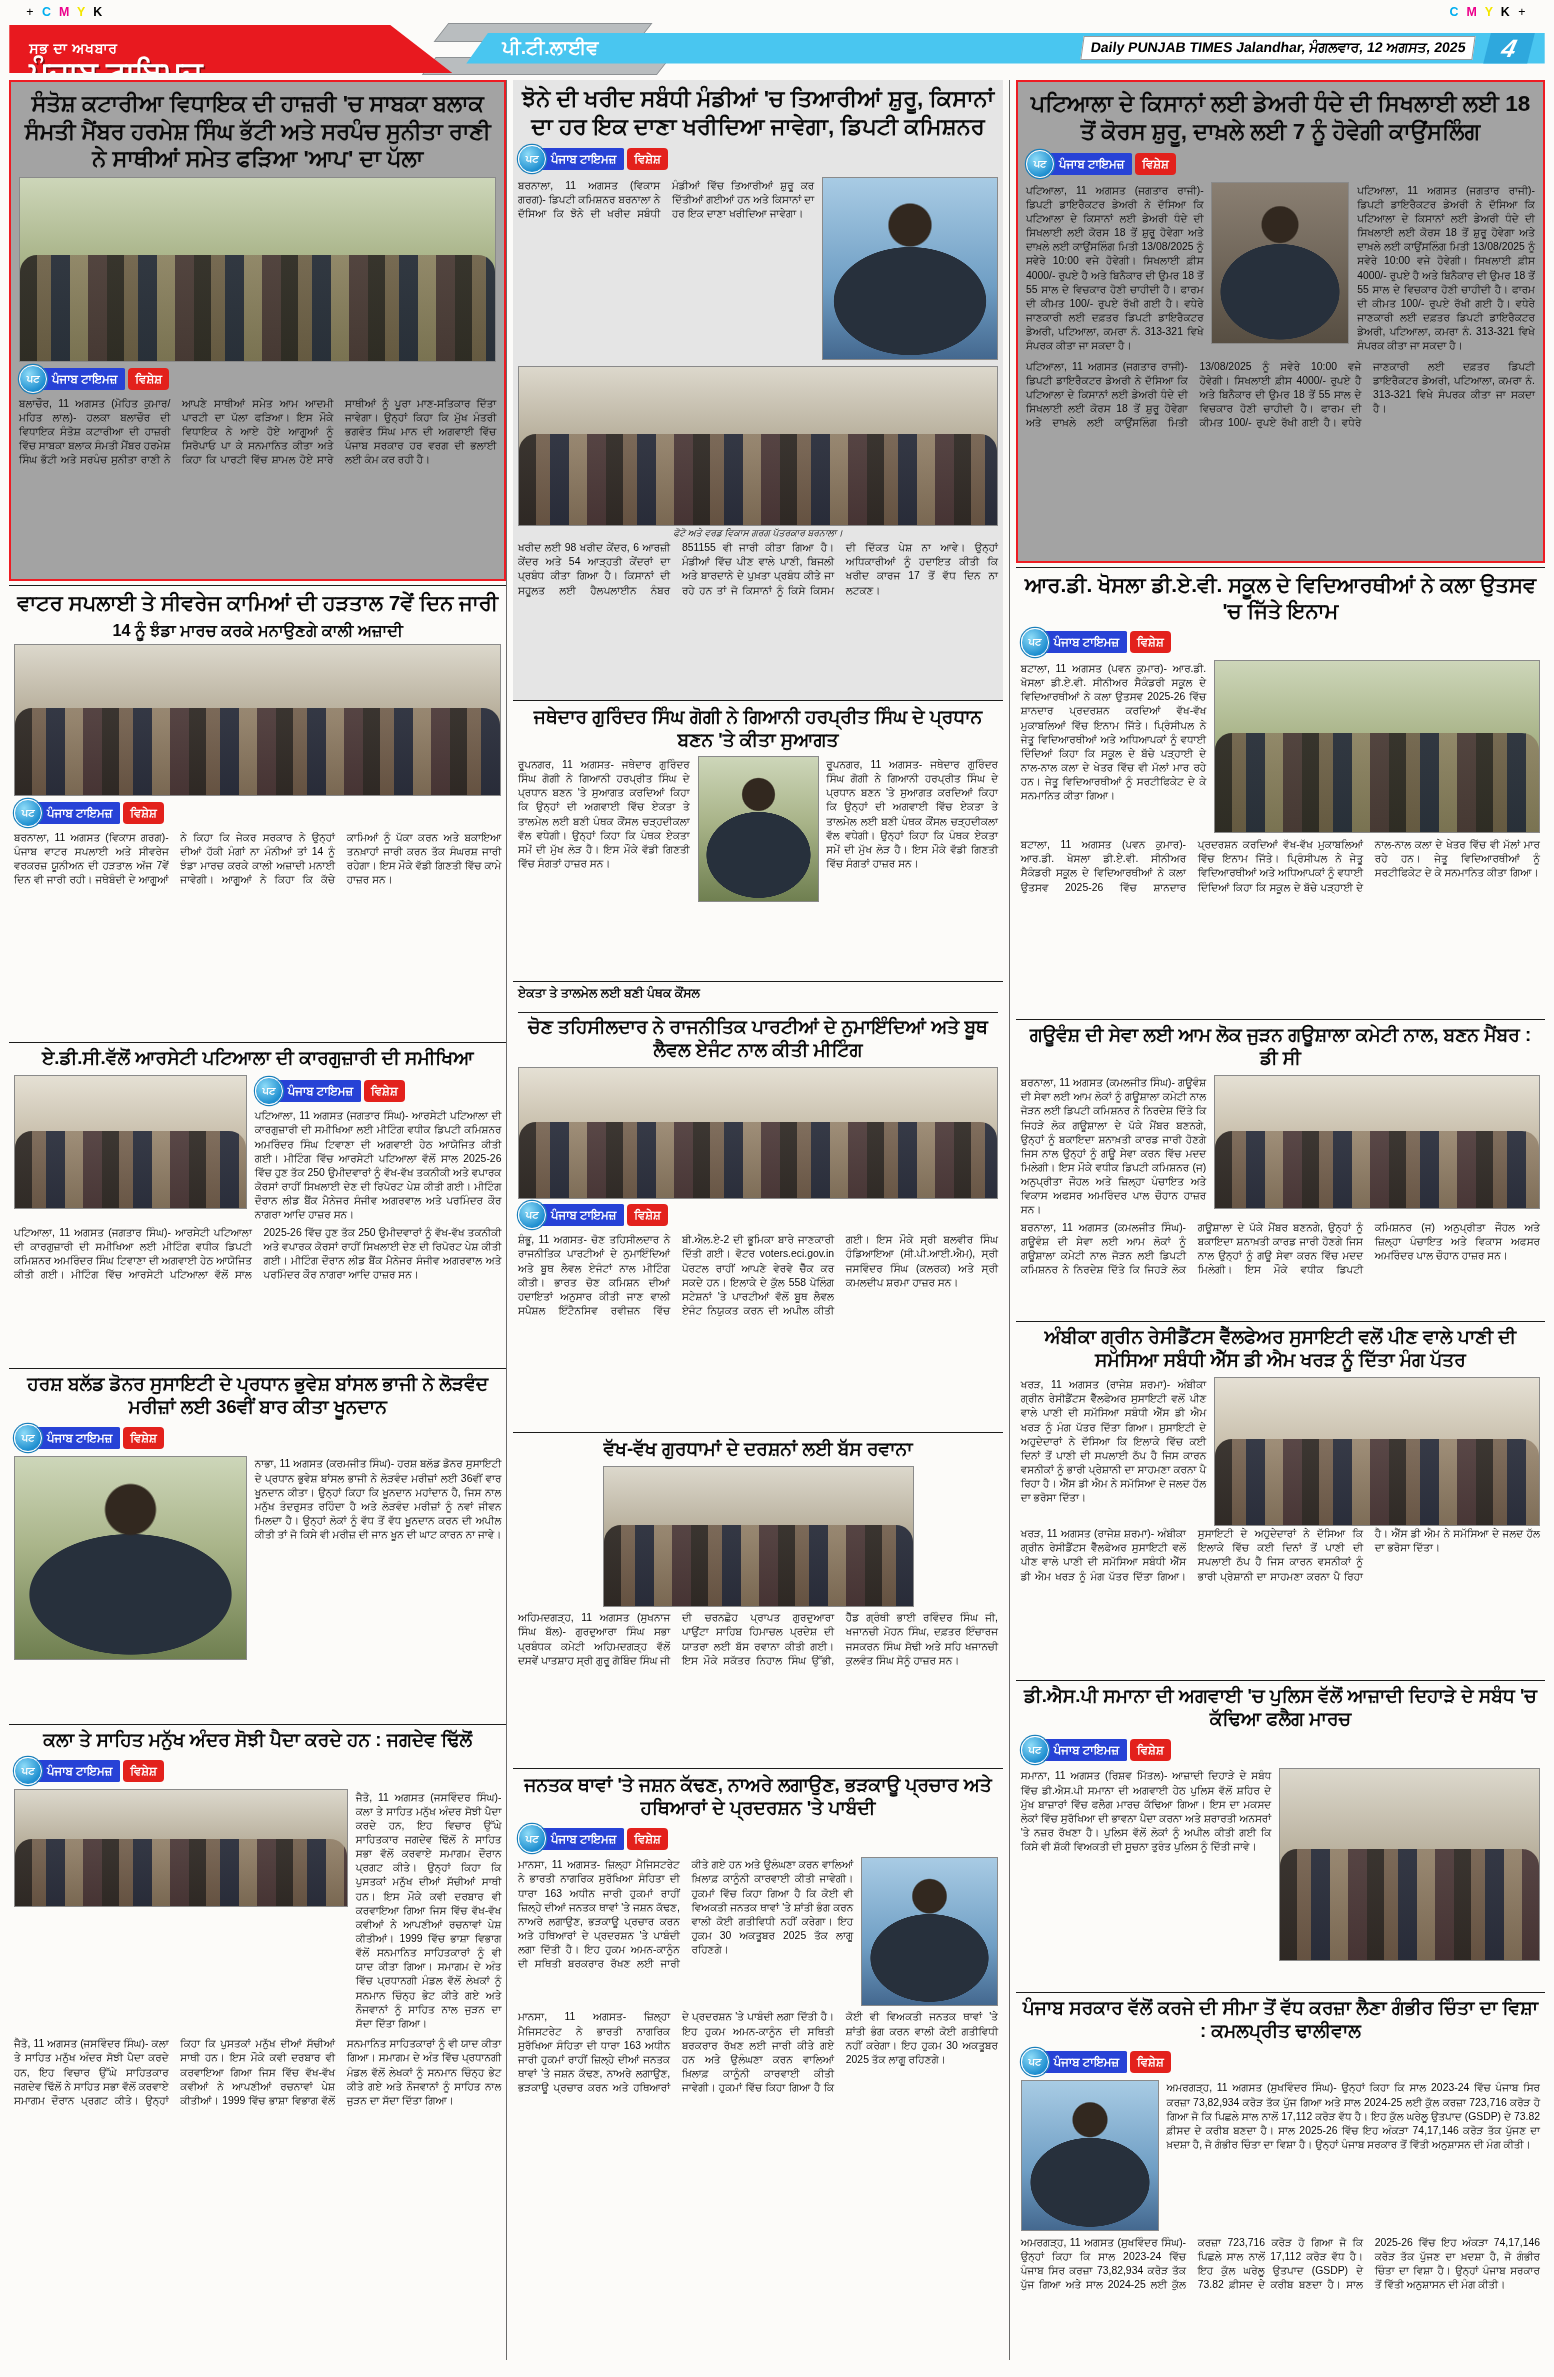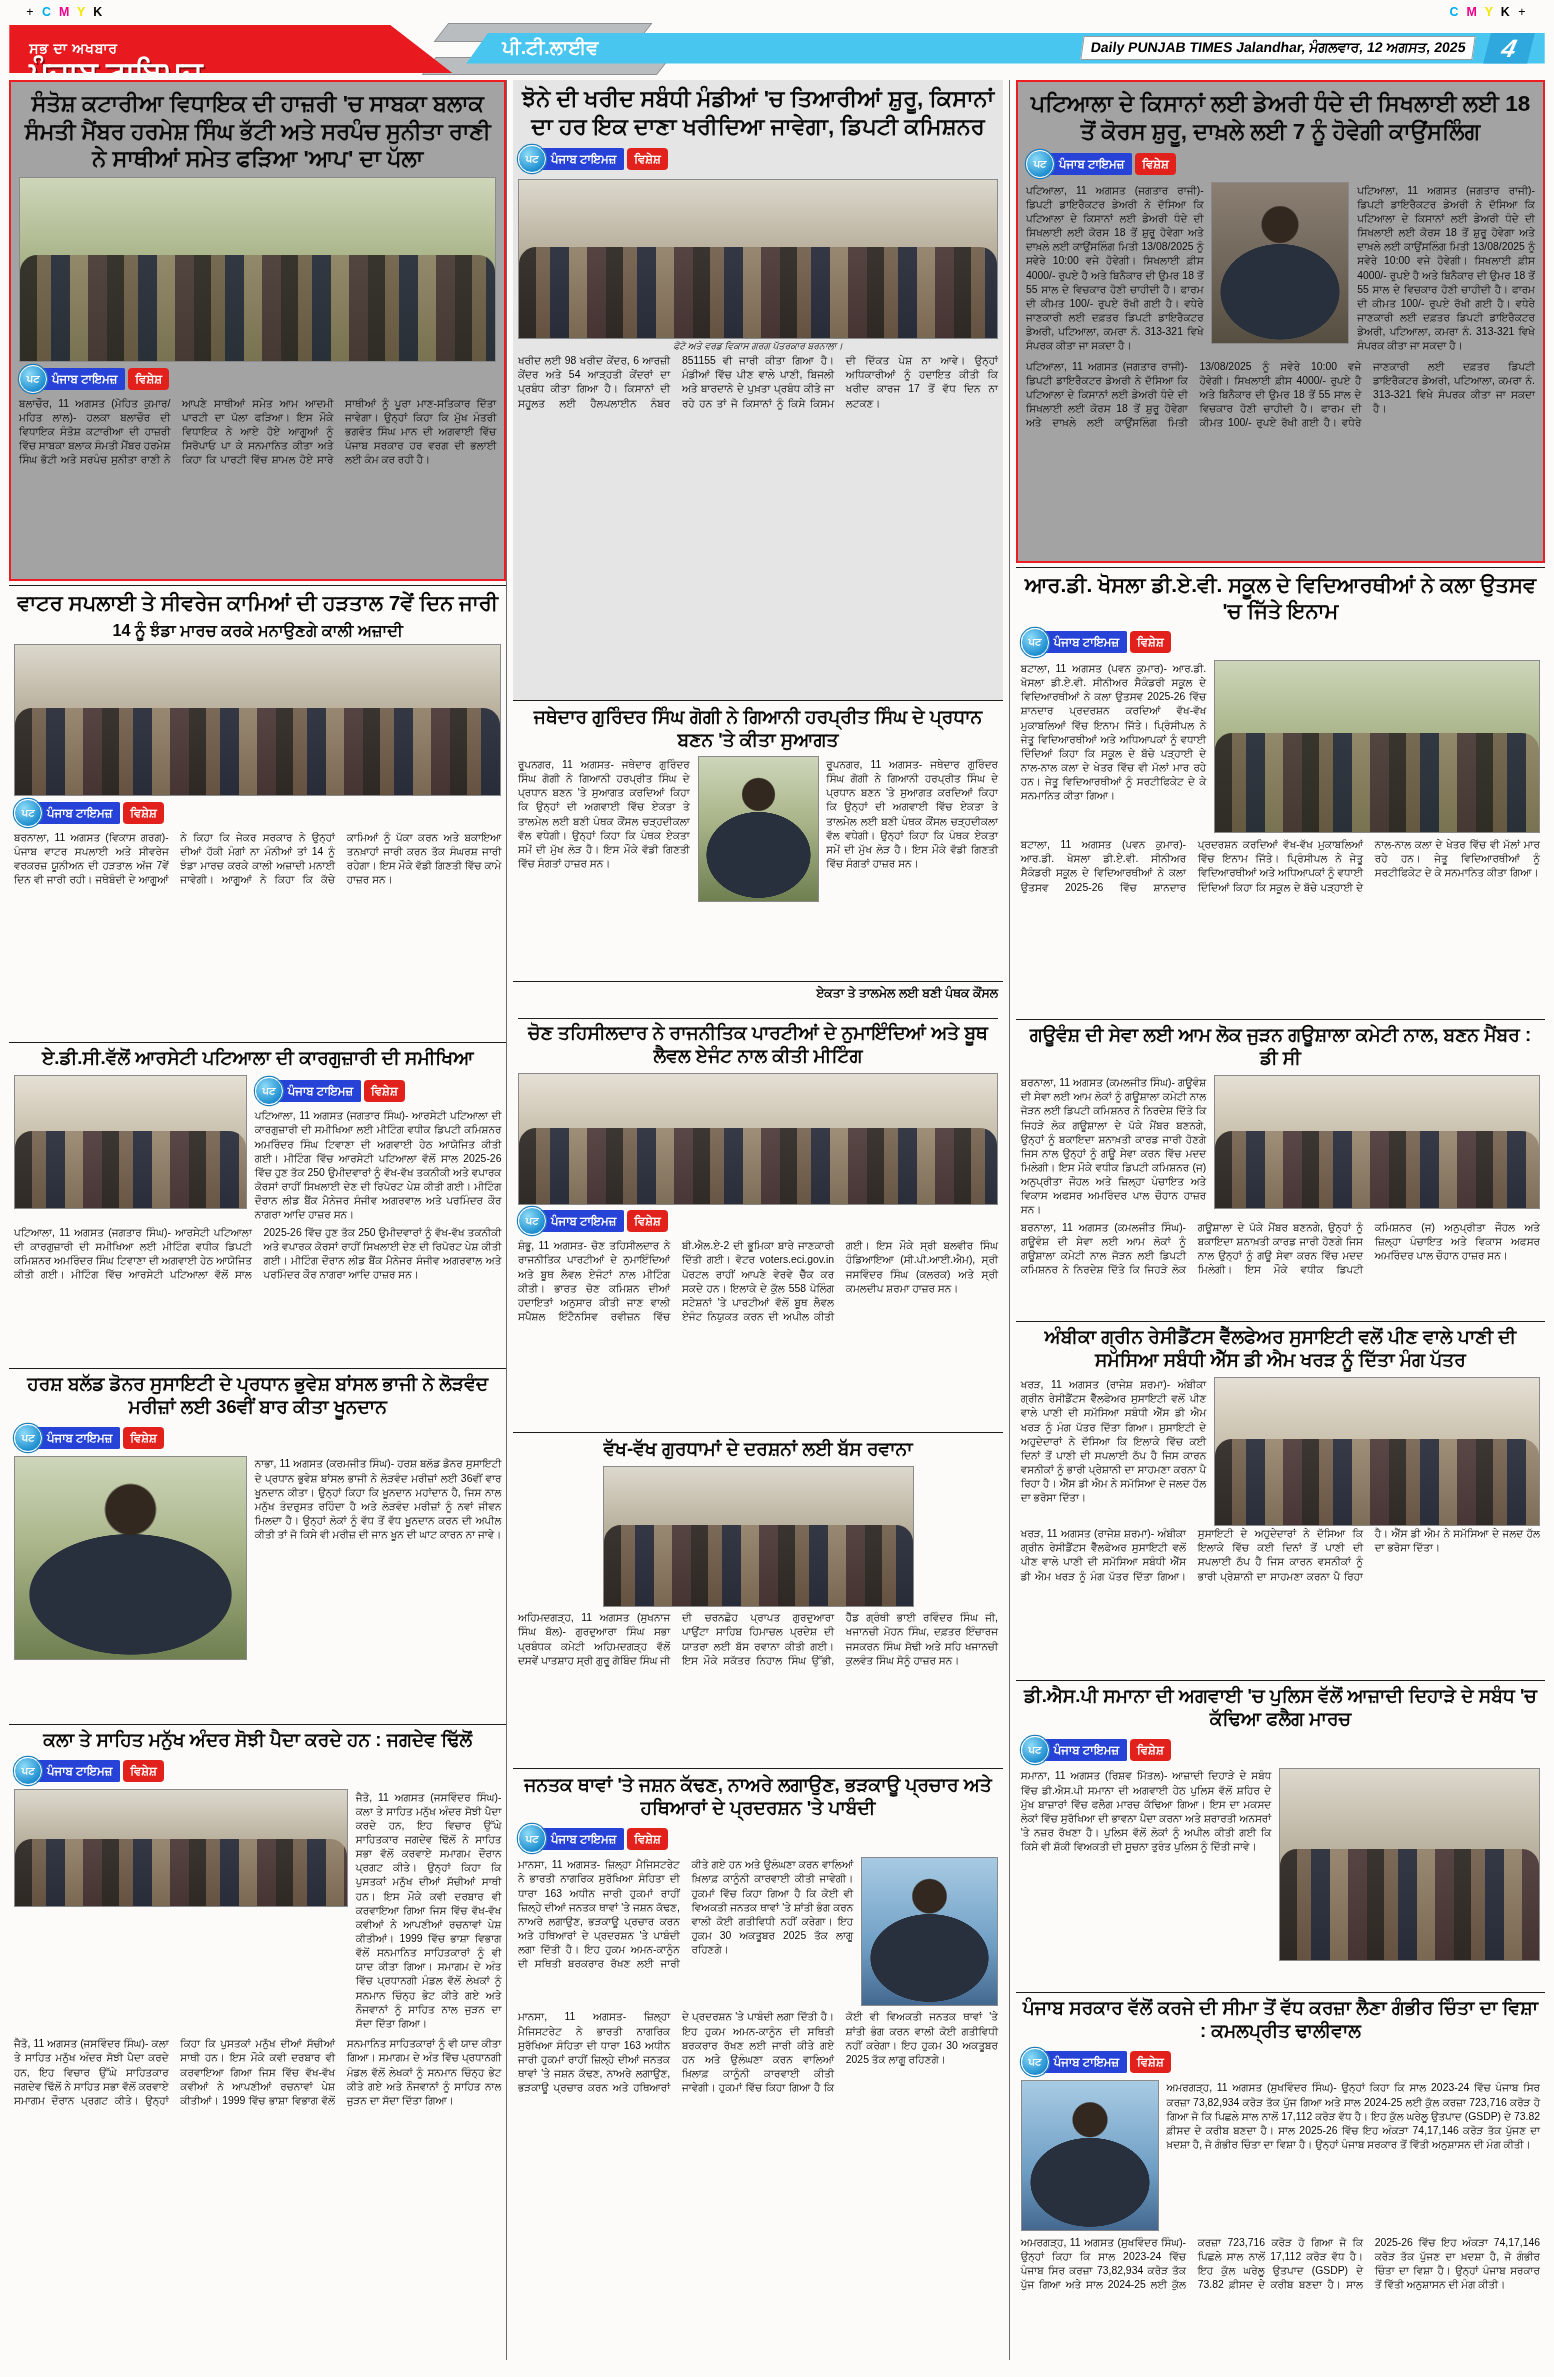--- a/index.html
+++ b/index.html
@@ -40,22 +40,22 @@
   .art{position:relative;overflow:hidden;padding:3.1px 4.7px;box-sizing:border-box;flex:none;}
   .art + .art{border-top:1.6px solid #1c1c1c;}
   .art.boxed{border:2.3px solid #ee1c23 !important;background:#a3a3a3;padding:6.2px 7.8px;margin-bottom:3.1px;}
   .art.tinted{background:#e5e5e5;}
 
   .hl{font-weight:bold;text-align:center;line-height:1.22;margin:1.6px 0 4.7px;}
   .hl-xl{font-size:22.5px;}
   .hl-lg{font-size:21px;}
   .hl-md{font-size:18.7px;}
   .sub{font-size:16.3px;font-weight:bold;text-align:center;margin:0 0 4.7px;}
-  .kicker{font-size:12.4px;font-weight:bold;text-align:right;border-bottom:1.2px solid #222;
-          padding-bottom:18px;margin:0 0 3.9px;}
+  .kicker{font-size:12.4px;font-weight:bold;text-align:left;border-bottom:1.2px solid #222;
+          padding-bottom:12px;margin:0 0 3.9px;}
 
   
   .bugrow{display:flex;align-items:center;margin:2.3px 0 3.9px;}
   .bug{display:inline-flex;align-items:center;}
   .bug-circle{width:26.4px;height:26.4px;border-radius:50%;flex:none;z-index:1;
               background:radial-gradient(circle at 35% 32%,#8edcf8,#1f8fd0 70%);
               color:#fff;display:flex;align-items:center;justify-content:center;
               font-weight:bold;font-size:10px;border:1.6px solid #fff;box-shadow:0 0 0 1.2px #1b7fba;}
   .bug-brand{background:#2742d6;color:#fff;font-weight:bold;font-size:11.7px;
              padding:3.9px 7.8px 3.9px 12.4px;margin-left:-7.8px;border-radius:1.6px;}
@@ -196,20 +196,24 @@
 
       <article class="art tinted" style="height:620px;border-top:none">
         <h2 class="hl hl-xl">ਝੋਨੇ ਦੀ ਖਰੀਦ ਸਬੰਧੀ ਮੰਡੀਆਂ 'ਚ ਤਿਆਰੀਆਂ ਸ਼ੁਰੂ, ਕਿਸਾਨਾਂ ਦਾ ਹਰ ਇਕ ਦਾਣਾ ਖਰੀਦਿਆ ਜਾਵੇਗਾ, ਡਿਪਟੀ ਕਮਿਸ਼ਨਰ</h2>
         <div class="bugrow">
             <span class="bug">
               <span class="bug-circle">ਪਟ</span>
               <span class="bug-brand">ਪੰਜਾਬ ਟਾਇਮਜ਼</span>
               <span class="bug-tag">ਵਿਸ਼ੇਸ਼</span>
             </span>
           </div>
+        <div class="row">
+          <div class="body grow cols-2">ਬਰਨਾਲਾ, 11 ਅਗਸਤ (ਵਿਕਾਸ ਗਰਗ)- ਡਿਪਟੀ ਕਮਿਸ਼ਨਰ ਬਰਨਾਲਾ ਨੇ ਦੱਸਿਆ ਕਿ ਝੋਨੇ ਦੀ ਖਰੀਦ ਸਬੰਧੀ ਮੰਡੀਆਂ ਵਿੱਚ ਤਿਆਰੀਆਂ ਸ਼ੁਰੂ ਕਰ ਦਿੱਤੀਆਂ ਗਈਆਂ ਹਨ ਅਤੇ ਕਿਸਾਨਾਂ ਦਾ ਹਰ ਇਕ ਦਾਣਾ ਖਰੀਦਿਆ ਜਾਵੇਗਾ।</div>
+          <div class="photo ph-blue portrait" style="width:176px;height:183px"></div>
+        </div>
         <div class="photo ph-indoor crowd" style="width:100%;height:160px;margin-top:6.2px"></div>
         <div class="cap">ਫੋਟੋ ਅਤੇ ਵਰਡ ਵਿਕਾਸ ਗਰਗ ਪੱਤਰਕਾਰ ਬਰਨਾਲਾ।</div>
         <div class="body cols-3">ਖਰੀਦ ਲਈ 98 ਖਰੀਦ ਕੇਂਦਰ, 6 ਆਰਜ਼ੀ ਕੇਂਦਰ ਅਤੇ 54 ਆੜ੍ਹਤੀ ਕੇਂਦਰਾਂ ਦਾ ਪ੍ਰਬੰਧ ਕੀਤਾ ਗਿਆ ਹੈ। ਕਿਸਾਨਾਂ ਦੀ ਸਹੂਲਤ ਲਈ ਹੈਲਪਲਾਈਨ ਨੰਬਰ 851155 ਵੀ ਜਾਰੀ ਕੀਤਾ ਗਿਆ ਹੈ। ਮੰਡੀਆਂ ਵਿੱਚ ਪੀਣ ਵਾਲੇ ਪਾਣੀ, ਬਿਜਲੀ ਅਤੇ ਬਾਰਦਾਨੇ ਦੇ ਪੁਖ਼ਤਾ ਪ੍ਰਬੰਧ ਕੀਤੇ ਜਾ ਰਹੇ ਹਨ ਤਾਂ ਜੋ ਕਿਸਾਨਾਂ ਨੂੰ ਕਿਸੇ ਕਿਸਮ ਦੀ ਦਿੱਕਤ ਪੇਸ਼ ਨਾ ਆਵੇ। ਉਨ੍ਹਾਂ ਅਧਿਕਾਰੀਆਂ ਨੂੰ ਹਦਾਇਤ ਕੀਤੀ ਕਿ ਖਰੀਦ ਕਾਰਜ 17 ਤੋਂ ਵੱਧ ਦਿਨ ਨਾ ਲਟਕਣ।</div>
       </article>
 
       <article class="art" style="height:281px">
         <h2 class="hl hl-md">ਜਥੇਦਾਰ ਗੁਰਿੰਦਰ ਸਿੰਘ ਗੋਗੀ ਨੇ ਗਿਆਨੀ ਹਰਪ੍ਰੀਤ ਸਿੰਘ ਦੇ ਪ੍ਰਧਾਨ ਬਣਨ 'ਤੇ ਕੀਤਾ ਸੁਆਗਤ</h2>
         <div class="row">
           <div class="body grow">ਰੂਪਨਗਰ, 11 ਅਗਸਤ- ਜਥੇਦਾਰ ਗੁਰਿੰਦਰ ਸਿੰਘ ਗੋਗੀ ਨੇ ਗਿਆਨੀ ਹਰਪ੍ਰੀਤ ਸਿੰਘ ਦੇ ਪ੍ਰਧਾਨ ਬਣਨ 'ਤੇ ਸੁਆਗਤ ਕਰਦਿਆਂ ਕਿਹਾ ਕਿ ਉਨ੍ਹਾਂ ਦੀ ਅਗਵਾਈ ਵਿੱਚ ਏਕਤਾ ਤੇ ਤਾਲਮੇਲ ਲਈ ਬਣੀ ਪੰਥਕ ਕੌਂਸਲ ਚੜ੍ਹਦੀਕਲਾ ਵੱਲ ਵਧੇਗੀ। ਉਨ੍ਹਾਂ ਕਿਹਾ ਕਿ ਪੰਥਕ ਏਕਤਾ ਸਮੇਂ ਦੀ ਮੁੱਖ ਲੋੜ ਹੈ। ਇਸ ਮੌਕੇ ਵੱਡੀ ਗਿਣਤੀ ਵਿੱਚ ਸੰਗਤਾਂ ਹਾਜ਼ਰ ਸਨ।</div>
           <div class="photo ph-green portrait" style="width:121px;height:146px"></div>

